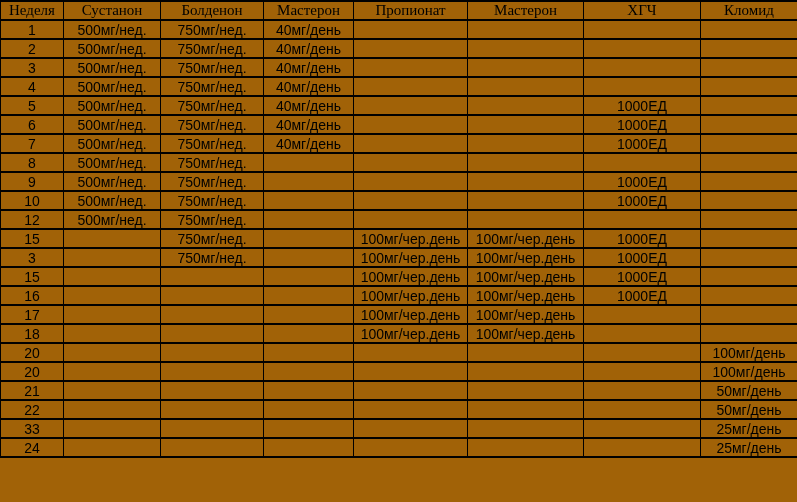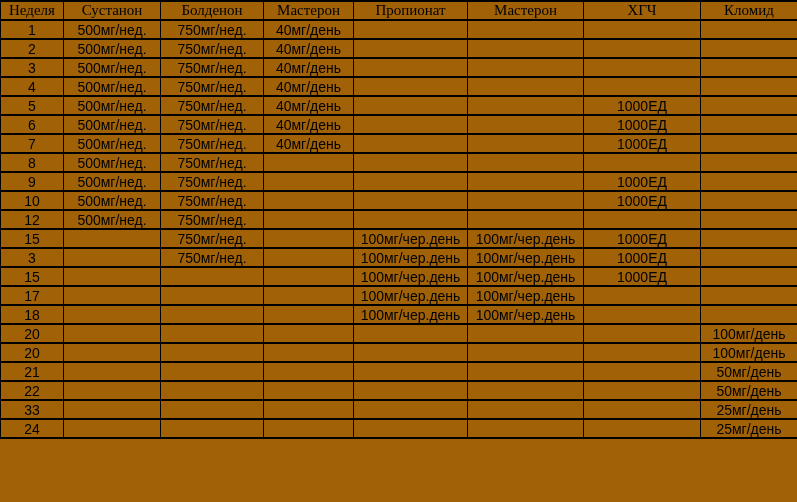--- a/index.html
+++ b/index.html
@@ -201,20 +201,30 @@
           <td>15</td>
           <td></td>
           <td></td>
           <td></td>
           <td>100мг/чер.день</td>
           <td>100мг/чер.день</td>
           <td>1000ЕД</td>
           <td></td>
         </tr>
         <tr>
+          <td>16</td>
+          <td></td>
+          <td></td>
+          <td></td>
+          <td>100мг/чер.день</td>
+          <td>100мг/чер.день</td>
+          <td>1000ЕД</td>
+          <td></td>
+        </tr>
+        <tr>
           <td>17</td>
           <td></td>
           <td></td>
           <td></td>
           <td>100мг/чер.день</td>
           <td>100мг/чер.день</td>
           <td></td>
           <td></td>
         </tr>
         <tr>

